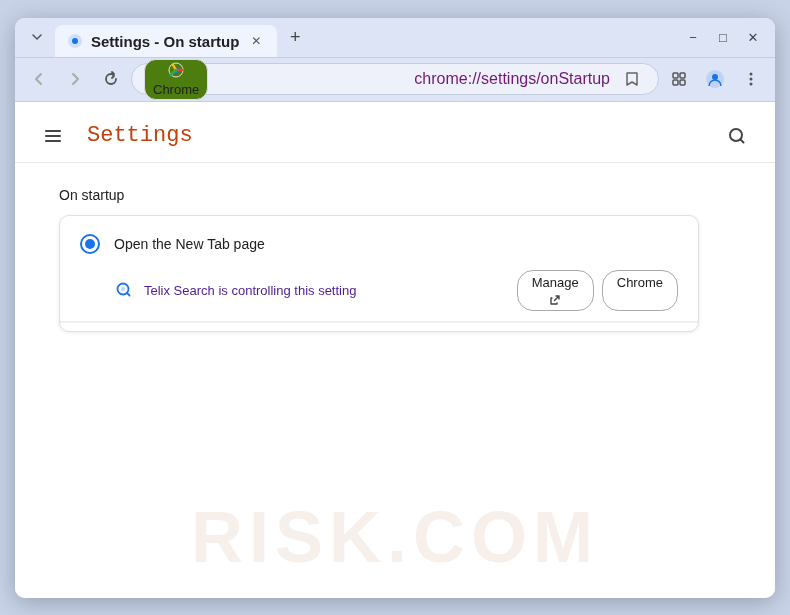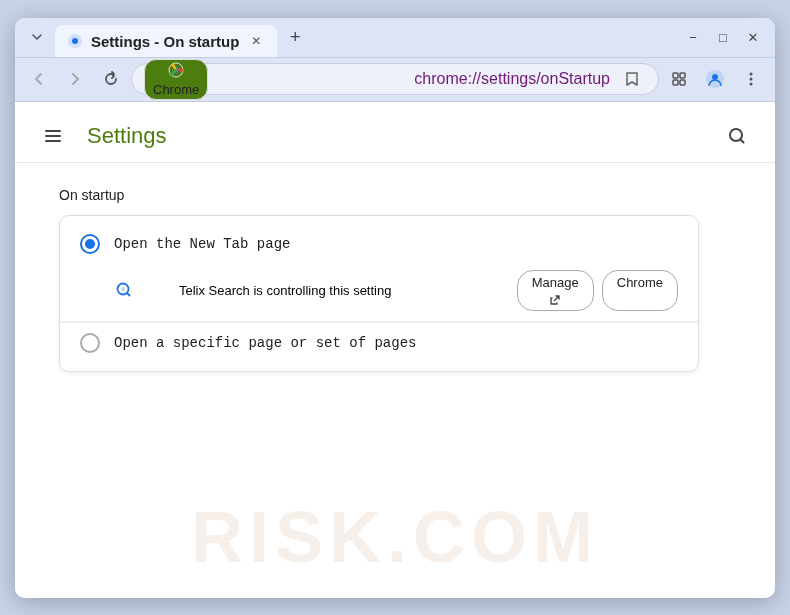--- a/index.html
+++ b/index.html
@@ -167,21 +167,22 @@
       width: 36px; height: 36px;
       border-radius: 50%;
       border: none; background: transparent;
       cursor: pointer;
       display: flex; align-items: center; justify-content: center;
       font-size: 18px; color: #444;
     }
     .settings-title {
       font-size: 22px;
       font-weight: 500;
-      color: #4d7c0f;
+      color: #c2410c;
+      font-family: Liberation Mono, monospace;
     }
     .search-icon-btn {
       width: 36px; height: 36px;
       border-radius: 50%;
       border: none; background: transparent;
       cursor: pointer;
       display: flex; align-items: center; justify-content: center;
       font-size: 18px; color: #444;
     }
     
@@ -202,21 +203,20 @@
       box-shadow: 0 1px 4px rgba(0,0,0,0.08);
       padding: 8px 0;
       max-width: 640px;
     }
     .option-row {
       display: flex;
       align-items: center;
       padding: 10px 20px;
       gap: 14px;
       cursor: pointer;
-      font-family: Liberation Mono, monospace;
     }
     
     .radio-circle {
       width: 20px; height: 20px;
       border-radius: 50%;
       border: 2px solid #aaa;
       display: flex; align-items: center; justify-content: center;
       flex-shrink: 0;
     }
     .radio-circle.selected {
@@ -243,23 +243,22 @@
     }
     .extension-icon {
       width: 20px; height: 20px;
       color: #1a73e8;
       flex-shrink: 0;
       display: flex; align-items: center; justify-content: center;
       font-size: 16px;
     }
     .extension-label {
       font-size: 13px;
-      color: #000000;
+      color: #4c1d95;
       flex: 1;
-      margin-left: 35px;
     }
     .extension-actions {
       display: flex; gap: 8px;
     }
     .btn-outline {
       padding: 4px 14px;
       border-radius: 16px;
       border: 1.5px solid #aaa;
       background: white;
       font-size: 13px;
@@ -431,22 +430,18 @@
               <span>Chrome</span>
             </button>
           </div>
         </div>
 
         <hr class="divider">
 
 
         <hr class="divider">
 
-        <div class="option-row">
-          <div class="radio-circle"></div>
-          <span class="option-label">Open a specific page or set of pages</span>
-        </div>
       </div>
     </div>
 
     <div class="watermark">RISK.COM</div>
   </div>
 </div>
 
 </body></html>

